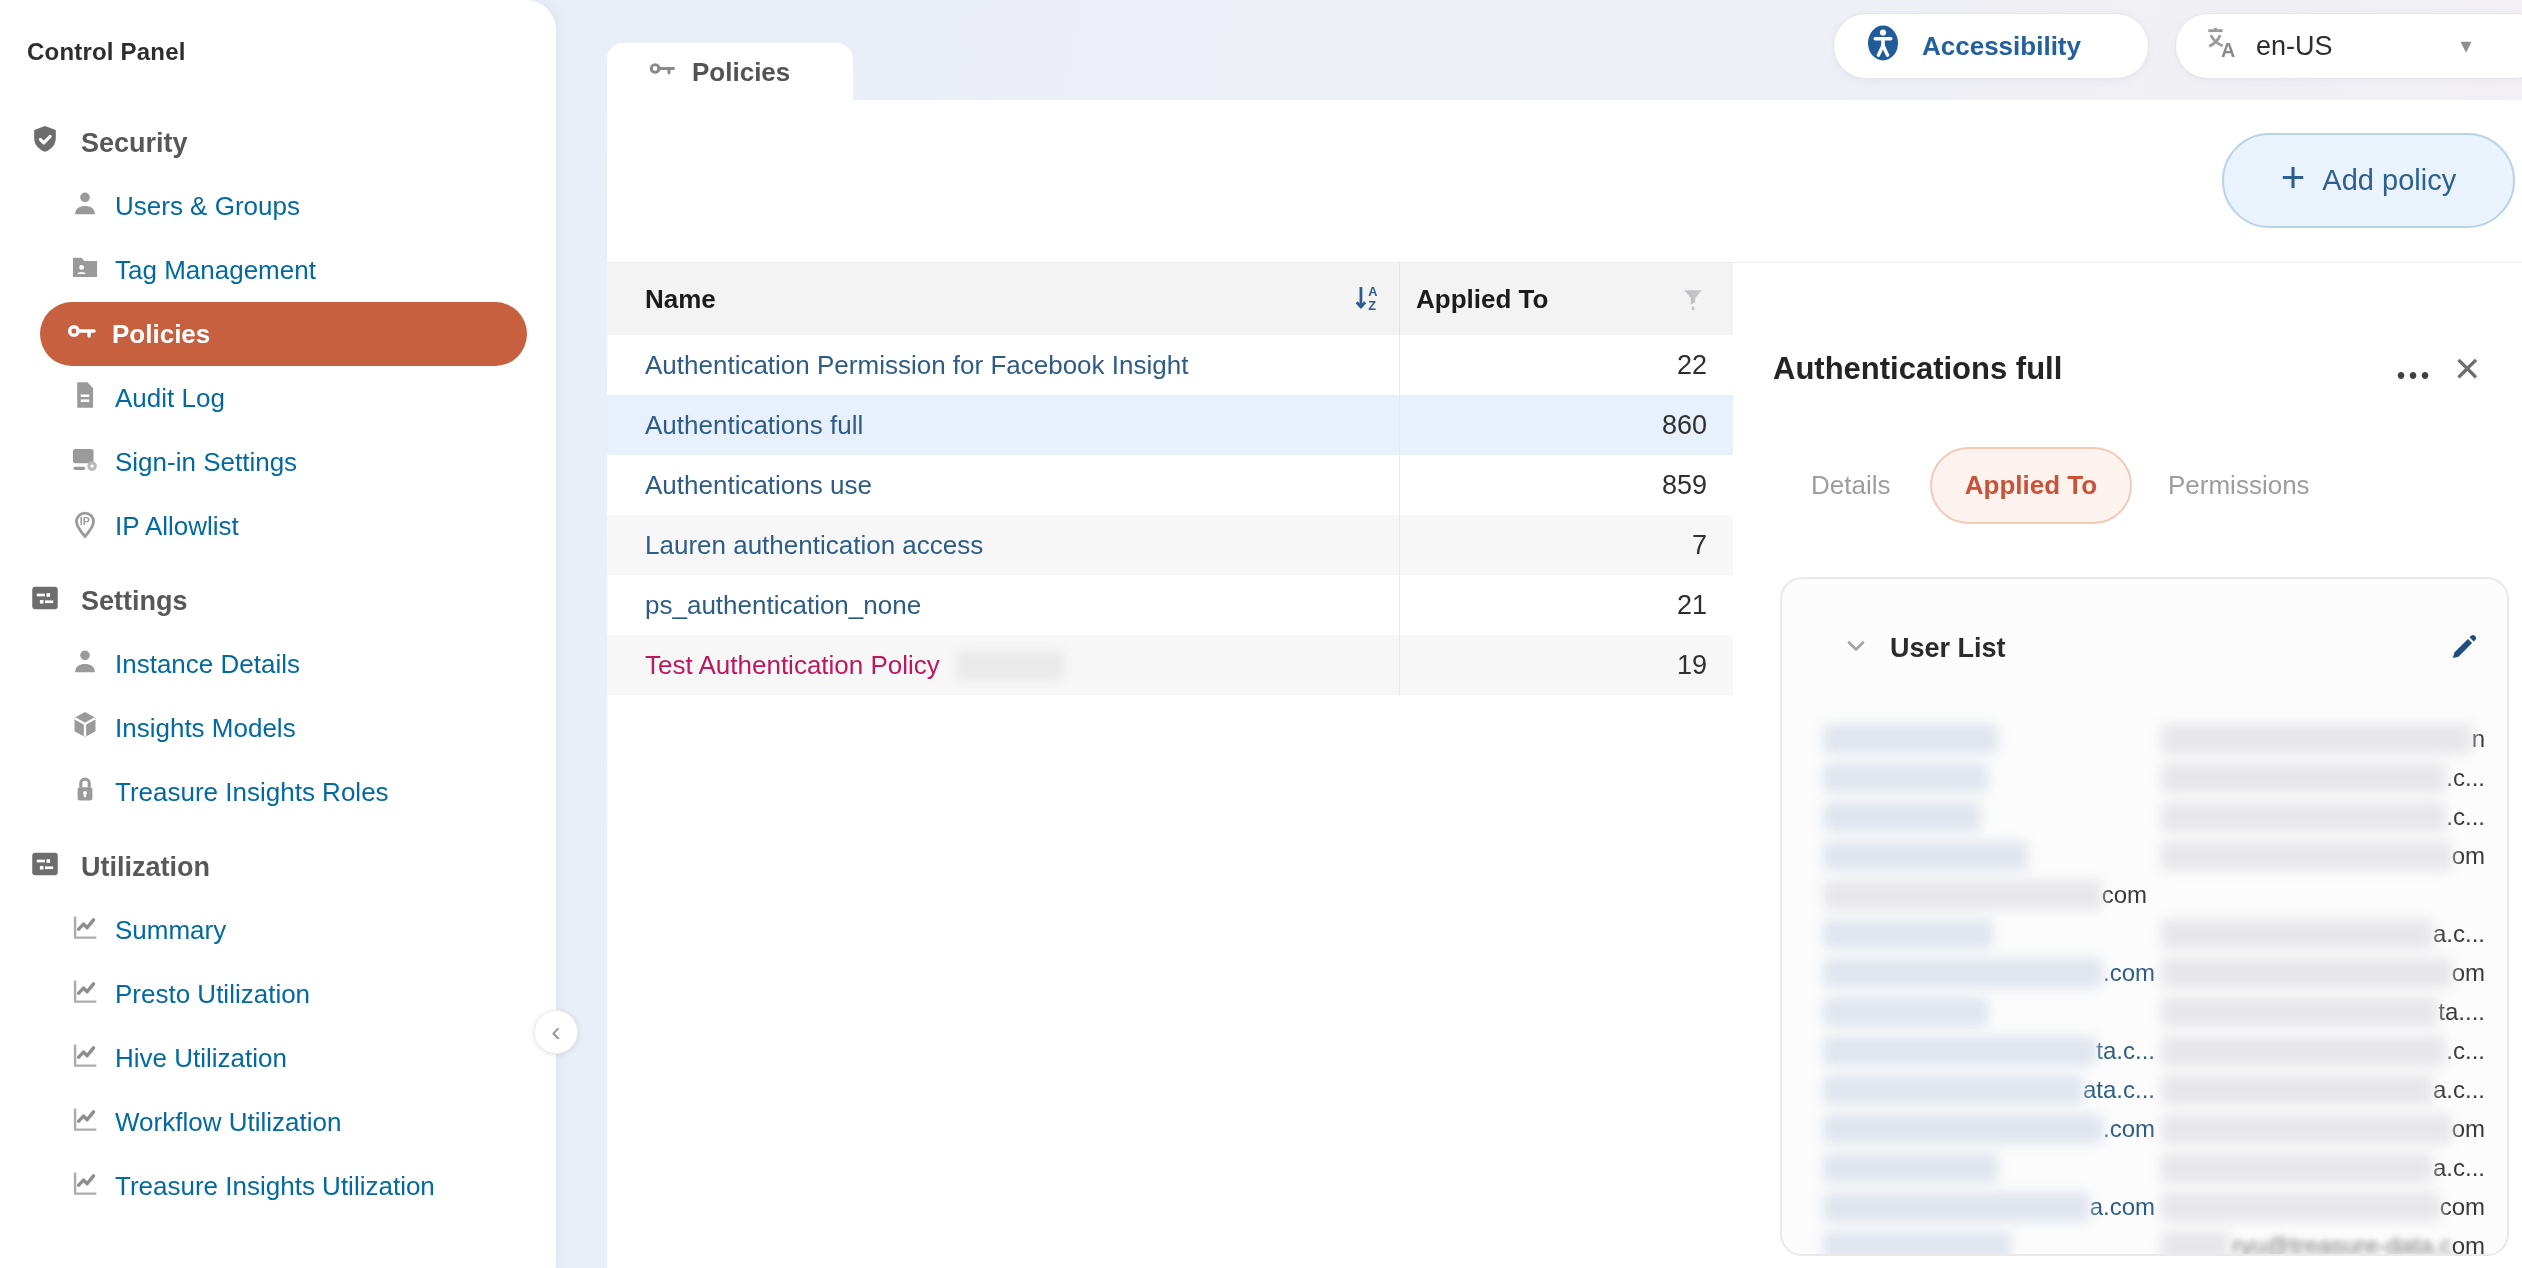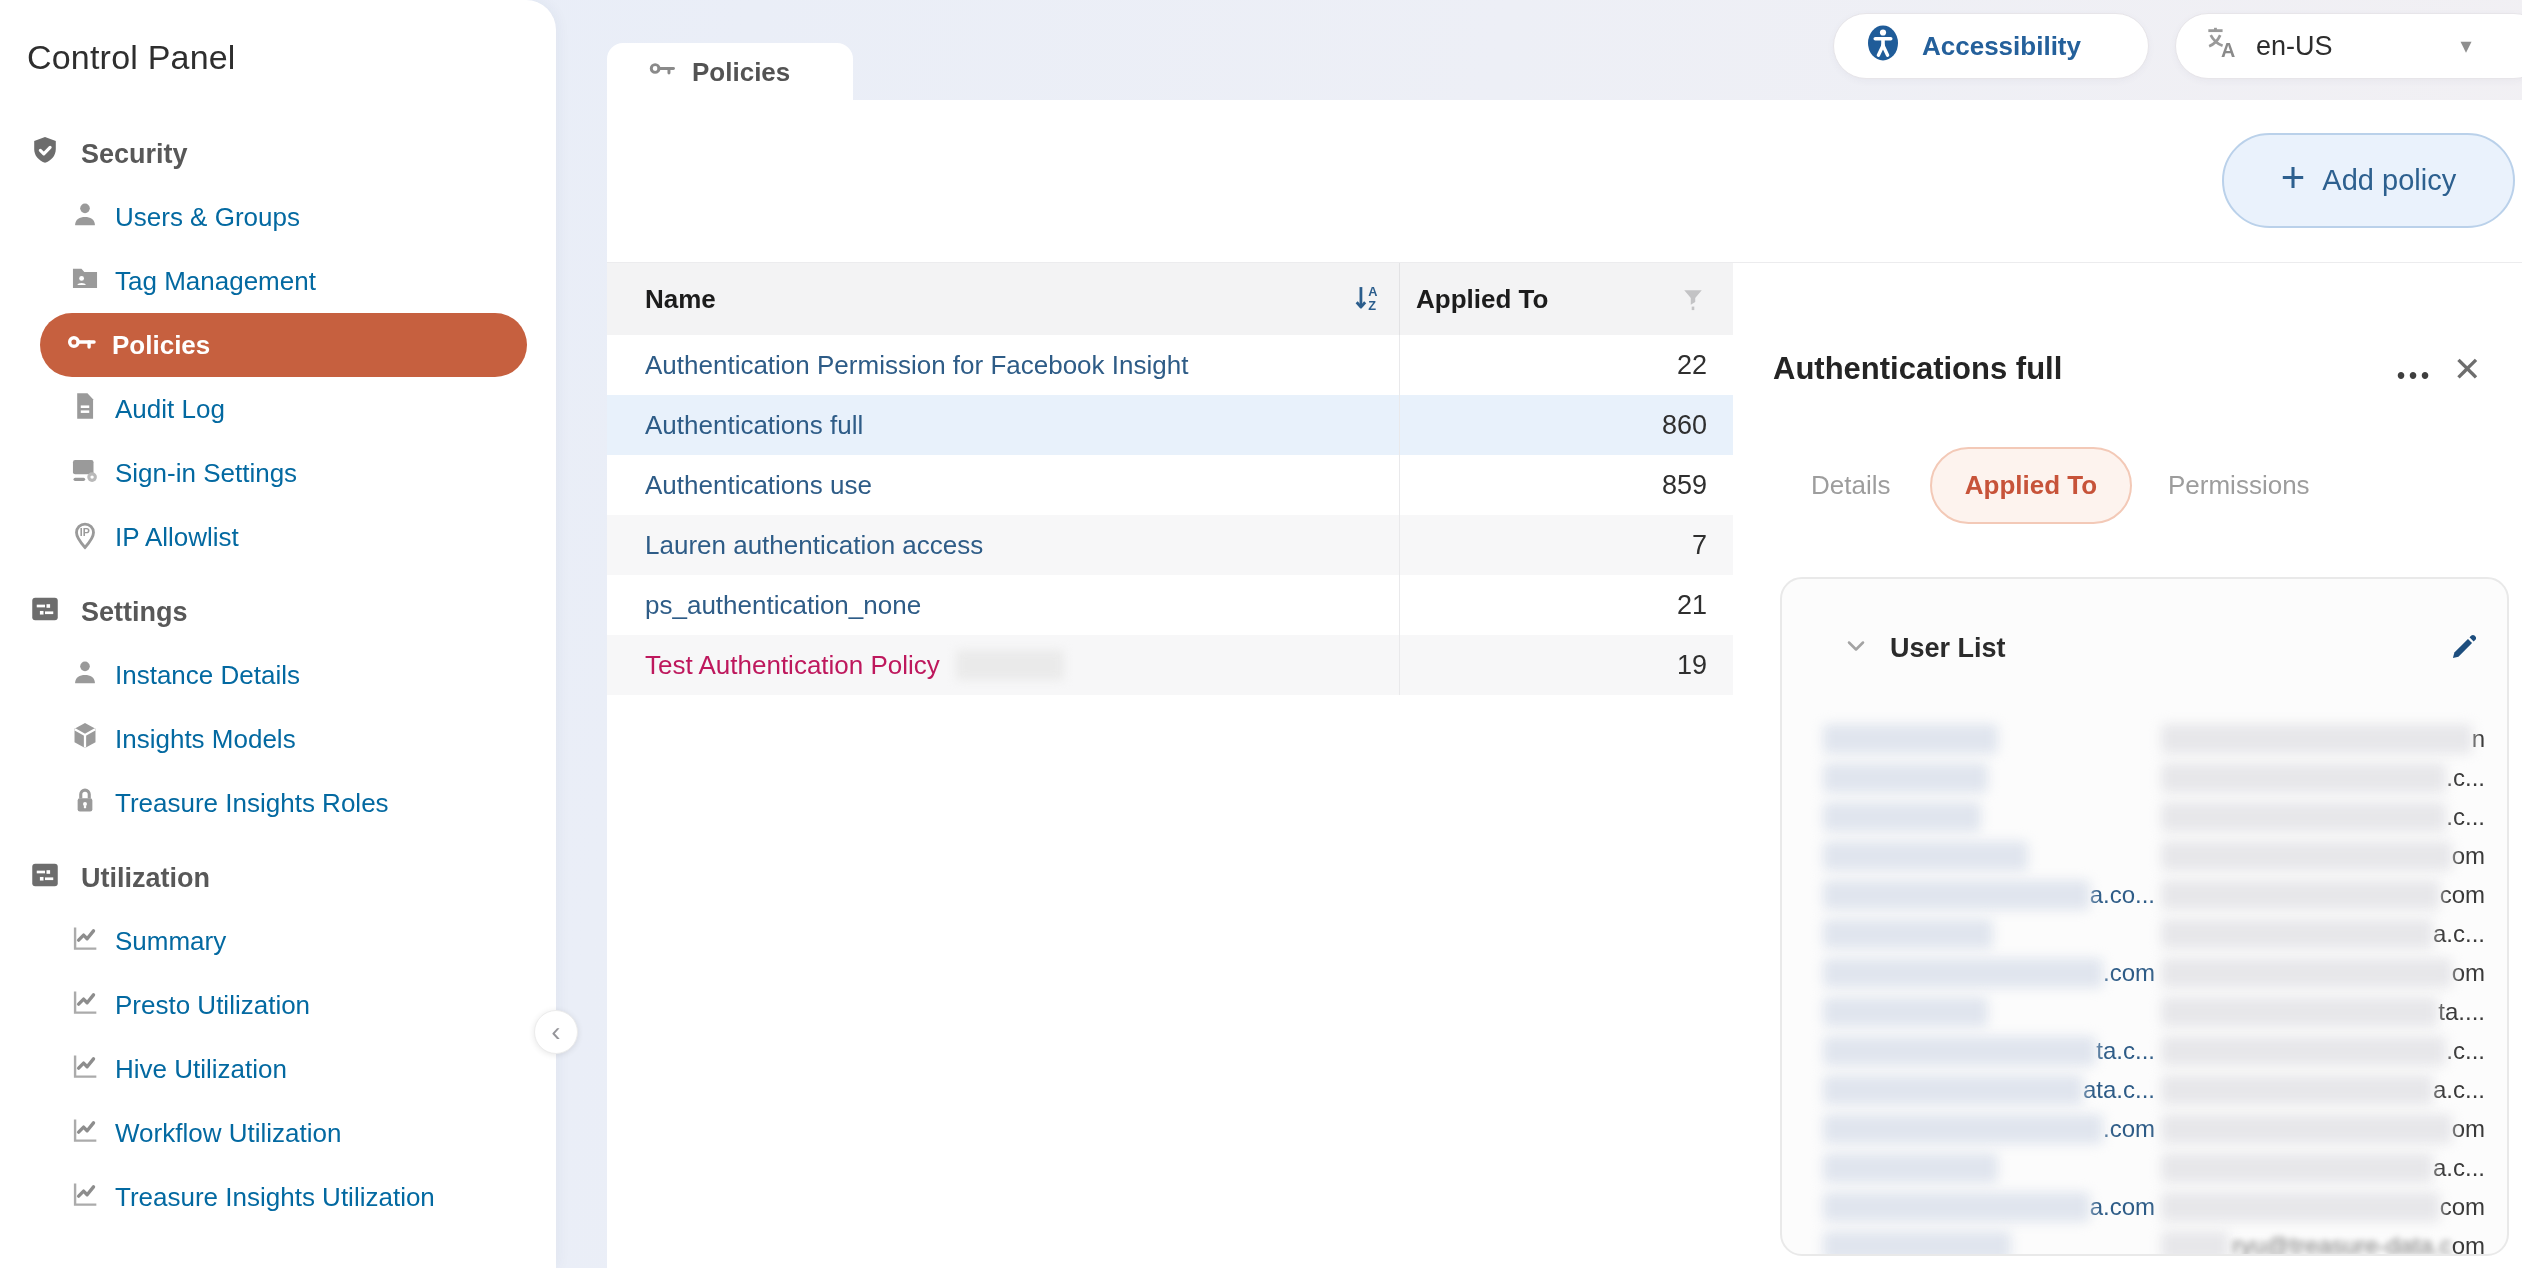--- a/index.html
+++ b/index.html
@@ -2,21 +2,21 @@
 <html><head>
 <meta charset="utf-8">
 <style>
   html,body{margin:0;padding:0;background:#dfe5f2;}
   .page{position:relative;width:2522px;height:1268px;overflow:hidden;
         background:linear-gradient(100deg,#e7edf8 0%,#edeff6 55%,#f2f0f3 100%);
         font-family:"Liberation Sans",sans-serif;-webkit-font-smoothing:antialiased;}
   
   .sidebar{position:absolute;left:0;top:0;width:556px;height:1268px;background:#fff;
            border-top-right-radius:30px;box-shadow:2px 0 14px rgba(40,60,100,.05);}
-  .sidebar h1{margin:38px 18px 0 27px;font-size:34px;font-weight:400;color:#2e2e2e;letter-spacing:.2px;}
+  .sidebar h1{margin:38px 18px 0 27px;font-size:24px;font-weight:700;color:#2e2e2e;letter-spacing:.2px;}
   .section-header{display:flex;align-items:center;gap:18px;height:62px;padding-left:27px;
                   font-size:27px;font-weight:700;color:#585858;}
   .sec1{margin-top:46px}.sec2{margin-top:12px}.sec3{margin-top:12px}
   .item{display:flex;align-items:center;gap:13px;height:64px;padding-left:68px;
         font-size:26px;font-weight:500;color:#0369a1;cursor:pointer;}
   .item svg{flex:none}
   .item.selected{background:#c6603f;border-radius:32px;margin:0 29px 0 40px;padding-left:25px;
                  color:#fff;font-weight:600;}
   .collapse{position:absolute;left:534px;top:1010px;width:44px;height:44px;border-radius:50%;
             background:#fff;border:1px solid #ececec;box-shadow:0 1px 6px rgba(0,0,0,.10);
@@ -444,24 +444,20 @@
             <div class="ucell l">
                 <i class="blob fw" style="width:205px"></i>
                 <span class="tail blue"></span>
               </div>
             <div class="ucell r">
                 <i class="blob"></i>
                 <span class="tail dark">om</span>
               </div>
           </div>
           <div class="urow">
-            <div class="ucell l">
-                <i class="blob"></i>
-                <span class="tail blue">a.co...</span>
-              </div>
             <div class="ucell r">
                 <i class="blob"></i>
                 <span class="tail dark">com</span>
               </div>
           </div>
           <div class="urow">
             <div class="ucell l">
                 <i class="blob fw" style="width:170px"></i>
                 <span class="tail blue"></span>
               </div>

